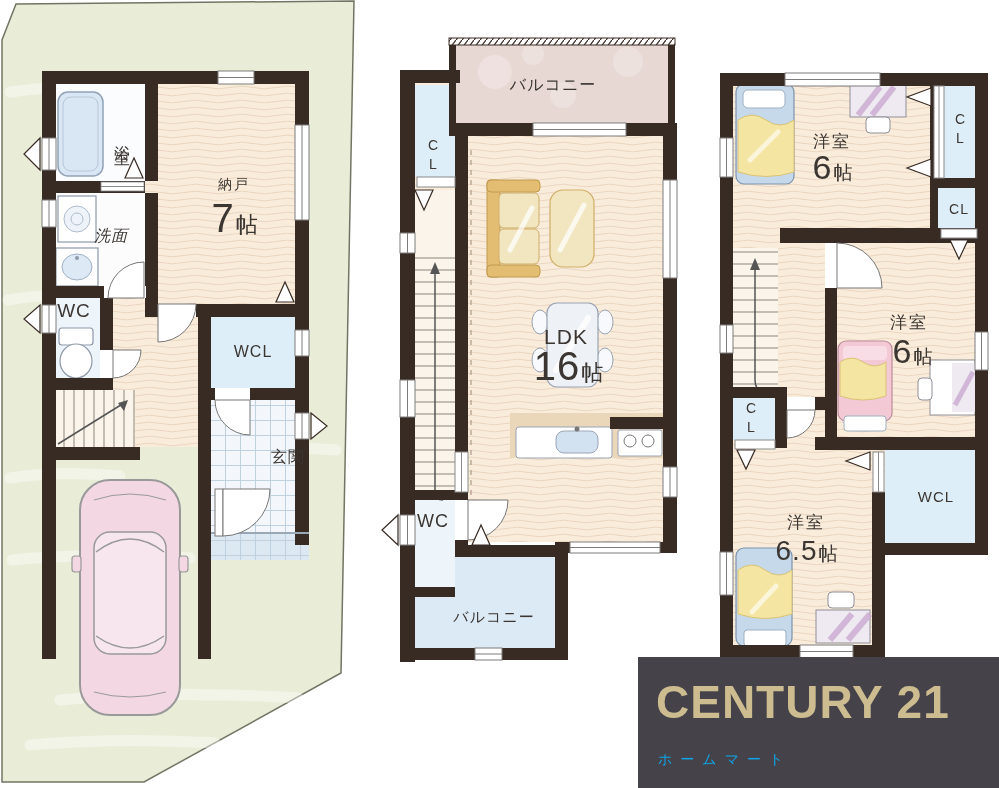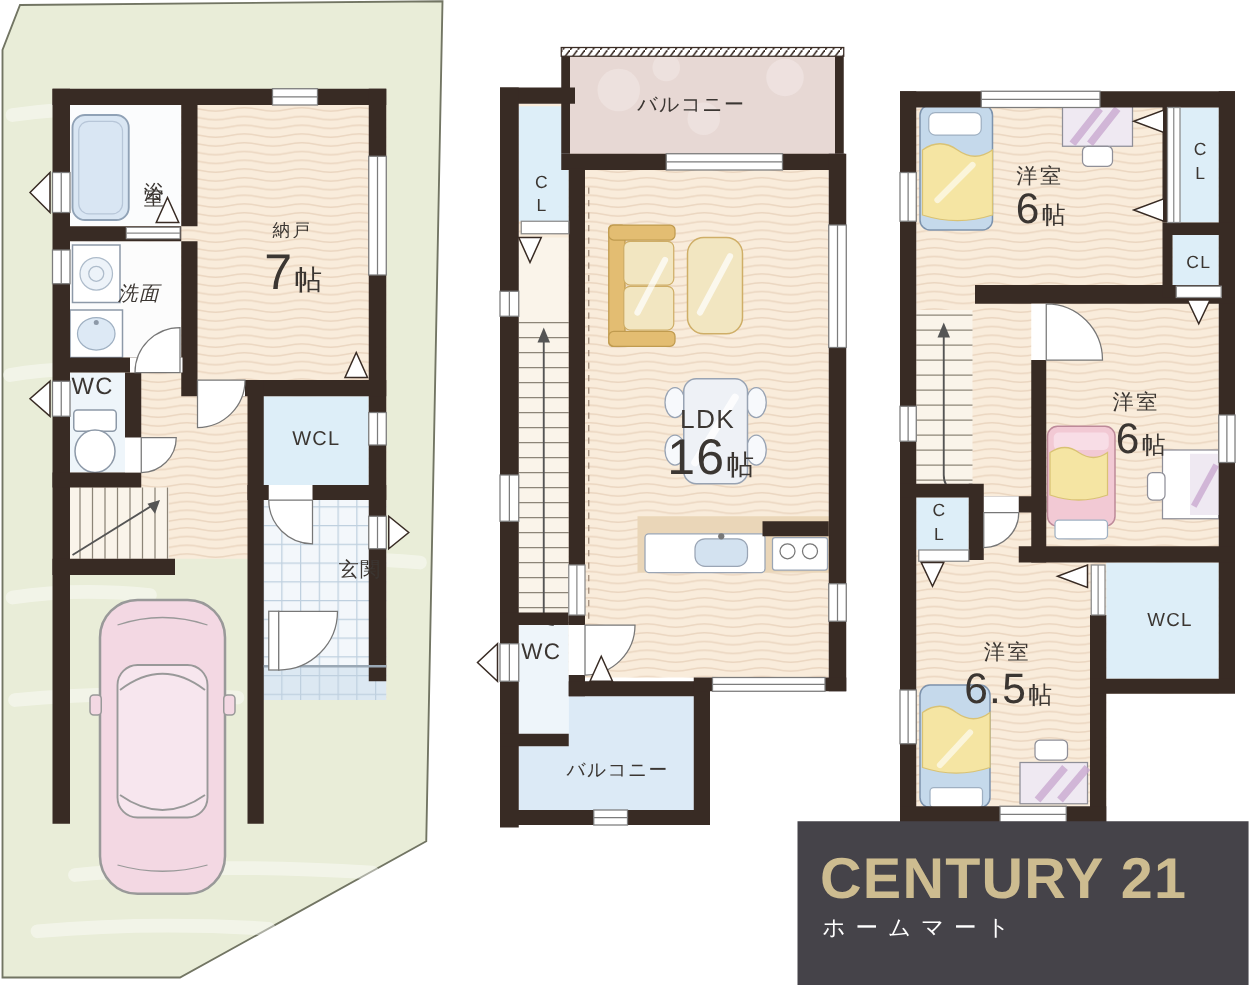--- a/index.html
+++ b/index.html
@@ -8,22 +8,22 @@
   #plan-svg{position:absolute;left:0;top:0;}
   .lbl{position:absolute;transform:translate(-50%,-50%);color:#3b3632;white-space:nowrap;
        font-weight:500;letter-spacing:1px;line-height:1;}
   .vtext{writing-mode:vertical-rl;text-orientation:upright;letter-spacing:3px;}
   .size-label .num{font-size:40px;font-weight:500;}
   .size-label .unit{font-size:22px;font-weight:500;}
   .size-label{display:flex;align-items:baseline;gap:1px;}
   #logo{position:absolute;left:638px;top:657px;width:434px;height:131px;background:#454349;}
   #logo .brand{position:absolute;left:18px;top:22px;font-size:46px;font-weight:700;
                color:#cdbc90;letter-spacing:1px;line-height:1;}
-  #logo .company{position:absolute;left:20px;top:76px;font-size:18px;font-weight:500;
-                 color:#ffffff;letter-spacing:8px;line-height:1;}
+  #logo .company{position:absolute;left:20px;top:95px;font-size:14px;font-weight:500;
+                 color:#0ea5e9;letter-spacing:8px;line-height:1;}
 </style>
 </head>
 <body>
 
 <div id="canvas">
 
 <svg id="plan-svg" width="999" height="788" viewBox="0 0 999 788">
   <defs>
     <pattern id="pw" width="46" height="7" patternUnits="userSpaceOnUse">
       <path d="M0,3.5 Q11.5,0.8 23,3.5 T46,3.5" fill="none" stroke="#ead5bf" stroke-width="1"></path>
@@ -409,21 +409,21 @@
 <div class="lbl" style="left:959px;top:209px;font-size:14px;">CL</div>
 <div class="lbl" style="left:909px;top:322px;font-size:17px;letter-spacing:2px;">洋室</div>
 <div class="lbl size-label" style="left:913px;top:351px;">
   <span class="num" style="font-size:34px;">6</span>
       <span class="unit" style="font-size:19px;">帖</span>
 </div>
 <div class="lbl vtext" style="left:751px;top:419px;font-size:14px;">CL</div>
 <div class="lbl" style="left:936px;top:496px;font-size:15px;">WCL</div>
 <div class="lbl" style="left:806px;top:522px;font-size:17px;letter-spacing:2px;">洋室</div>
 <div class="lbl size-label" style="left:807px;top:551px;">
-  <span class="num" style="font-size:34px;">6.5</span>
+  <span class="num" style="font-size:28px;">6.5</span>
       <span class="unit" style="font-size:19px;">帖</span>
 </div>
 
 <div id="logo">
   <div class="brand">CENTURY 21</div>
   <div class="company">ホームマート</div>
 </div>
 
 </div>
 

